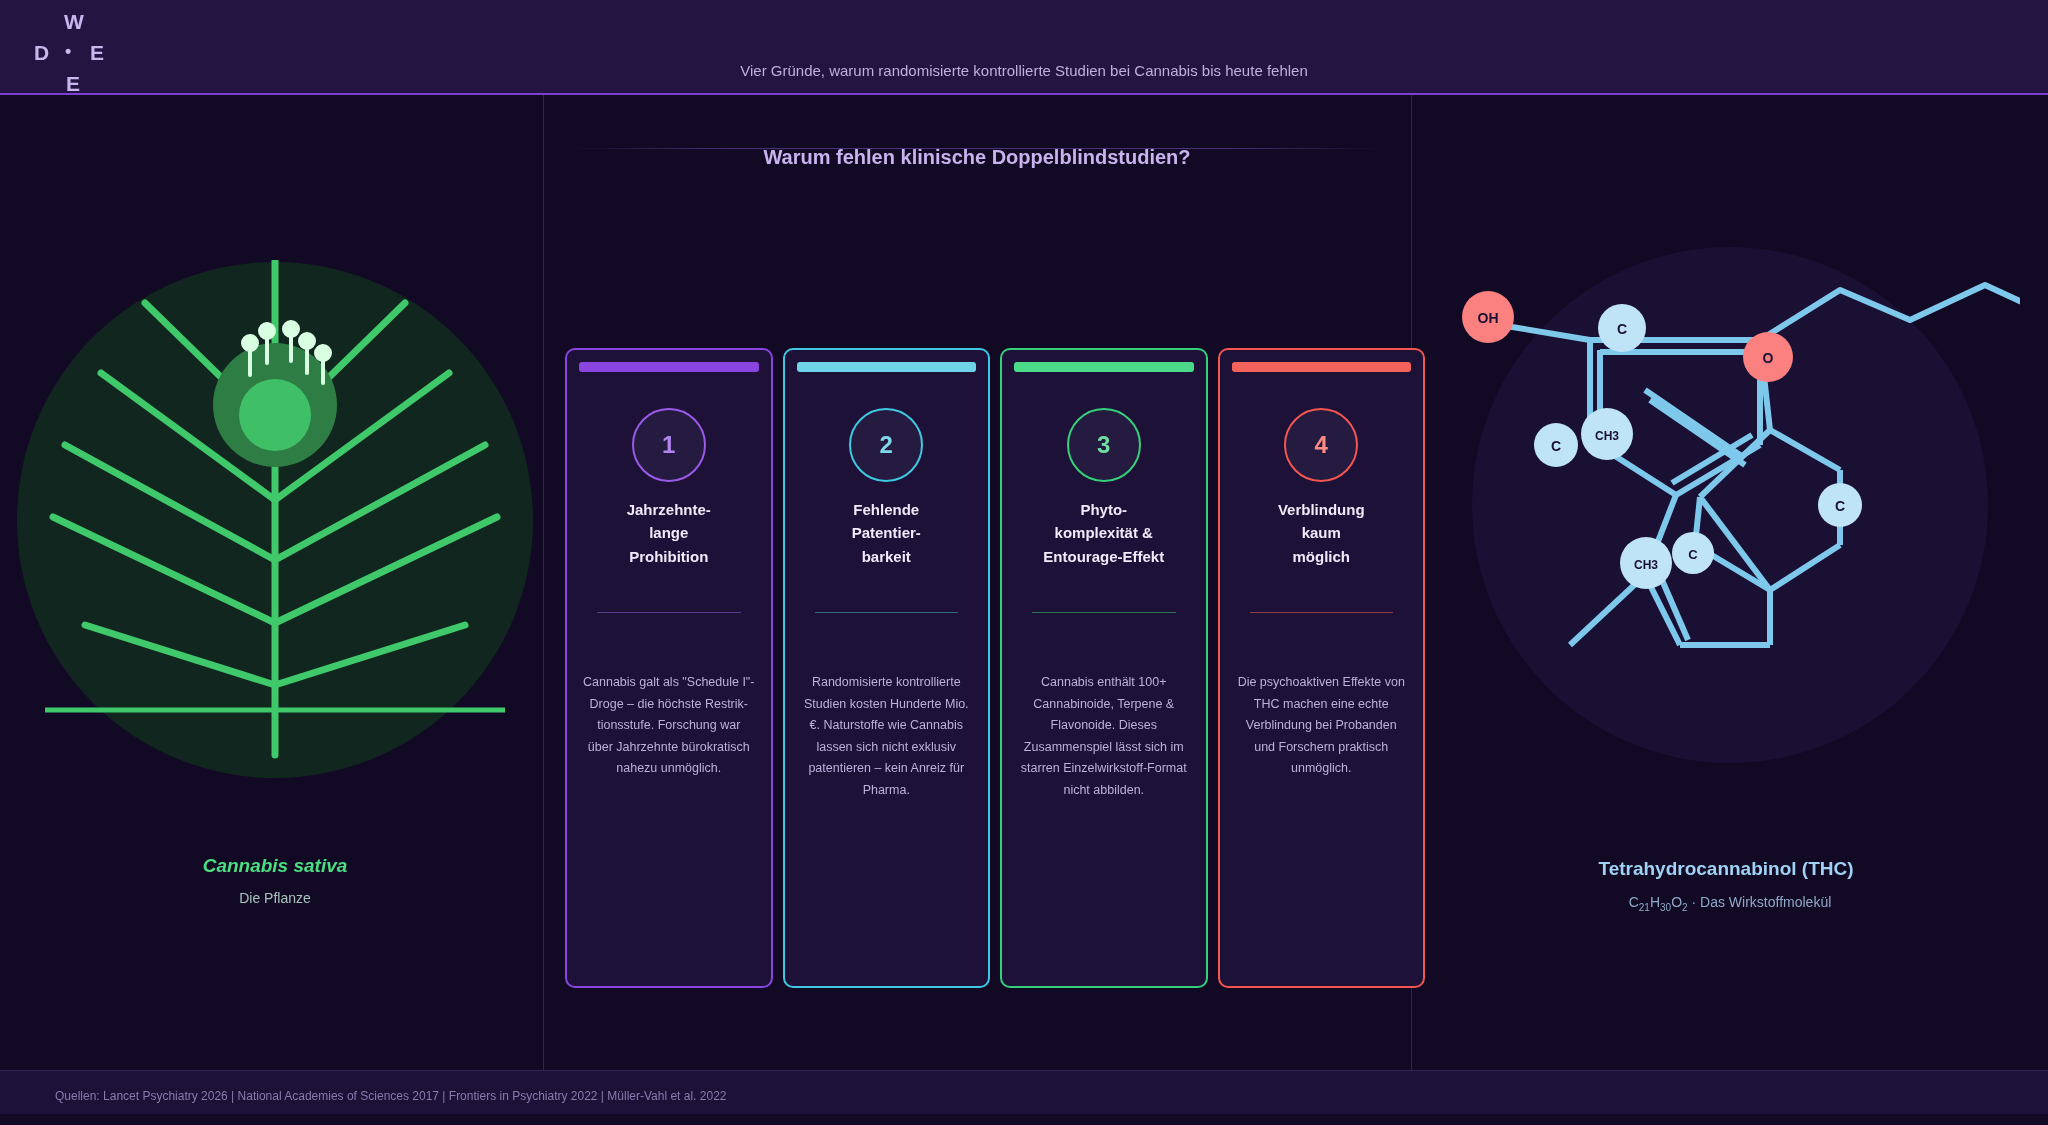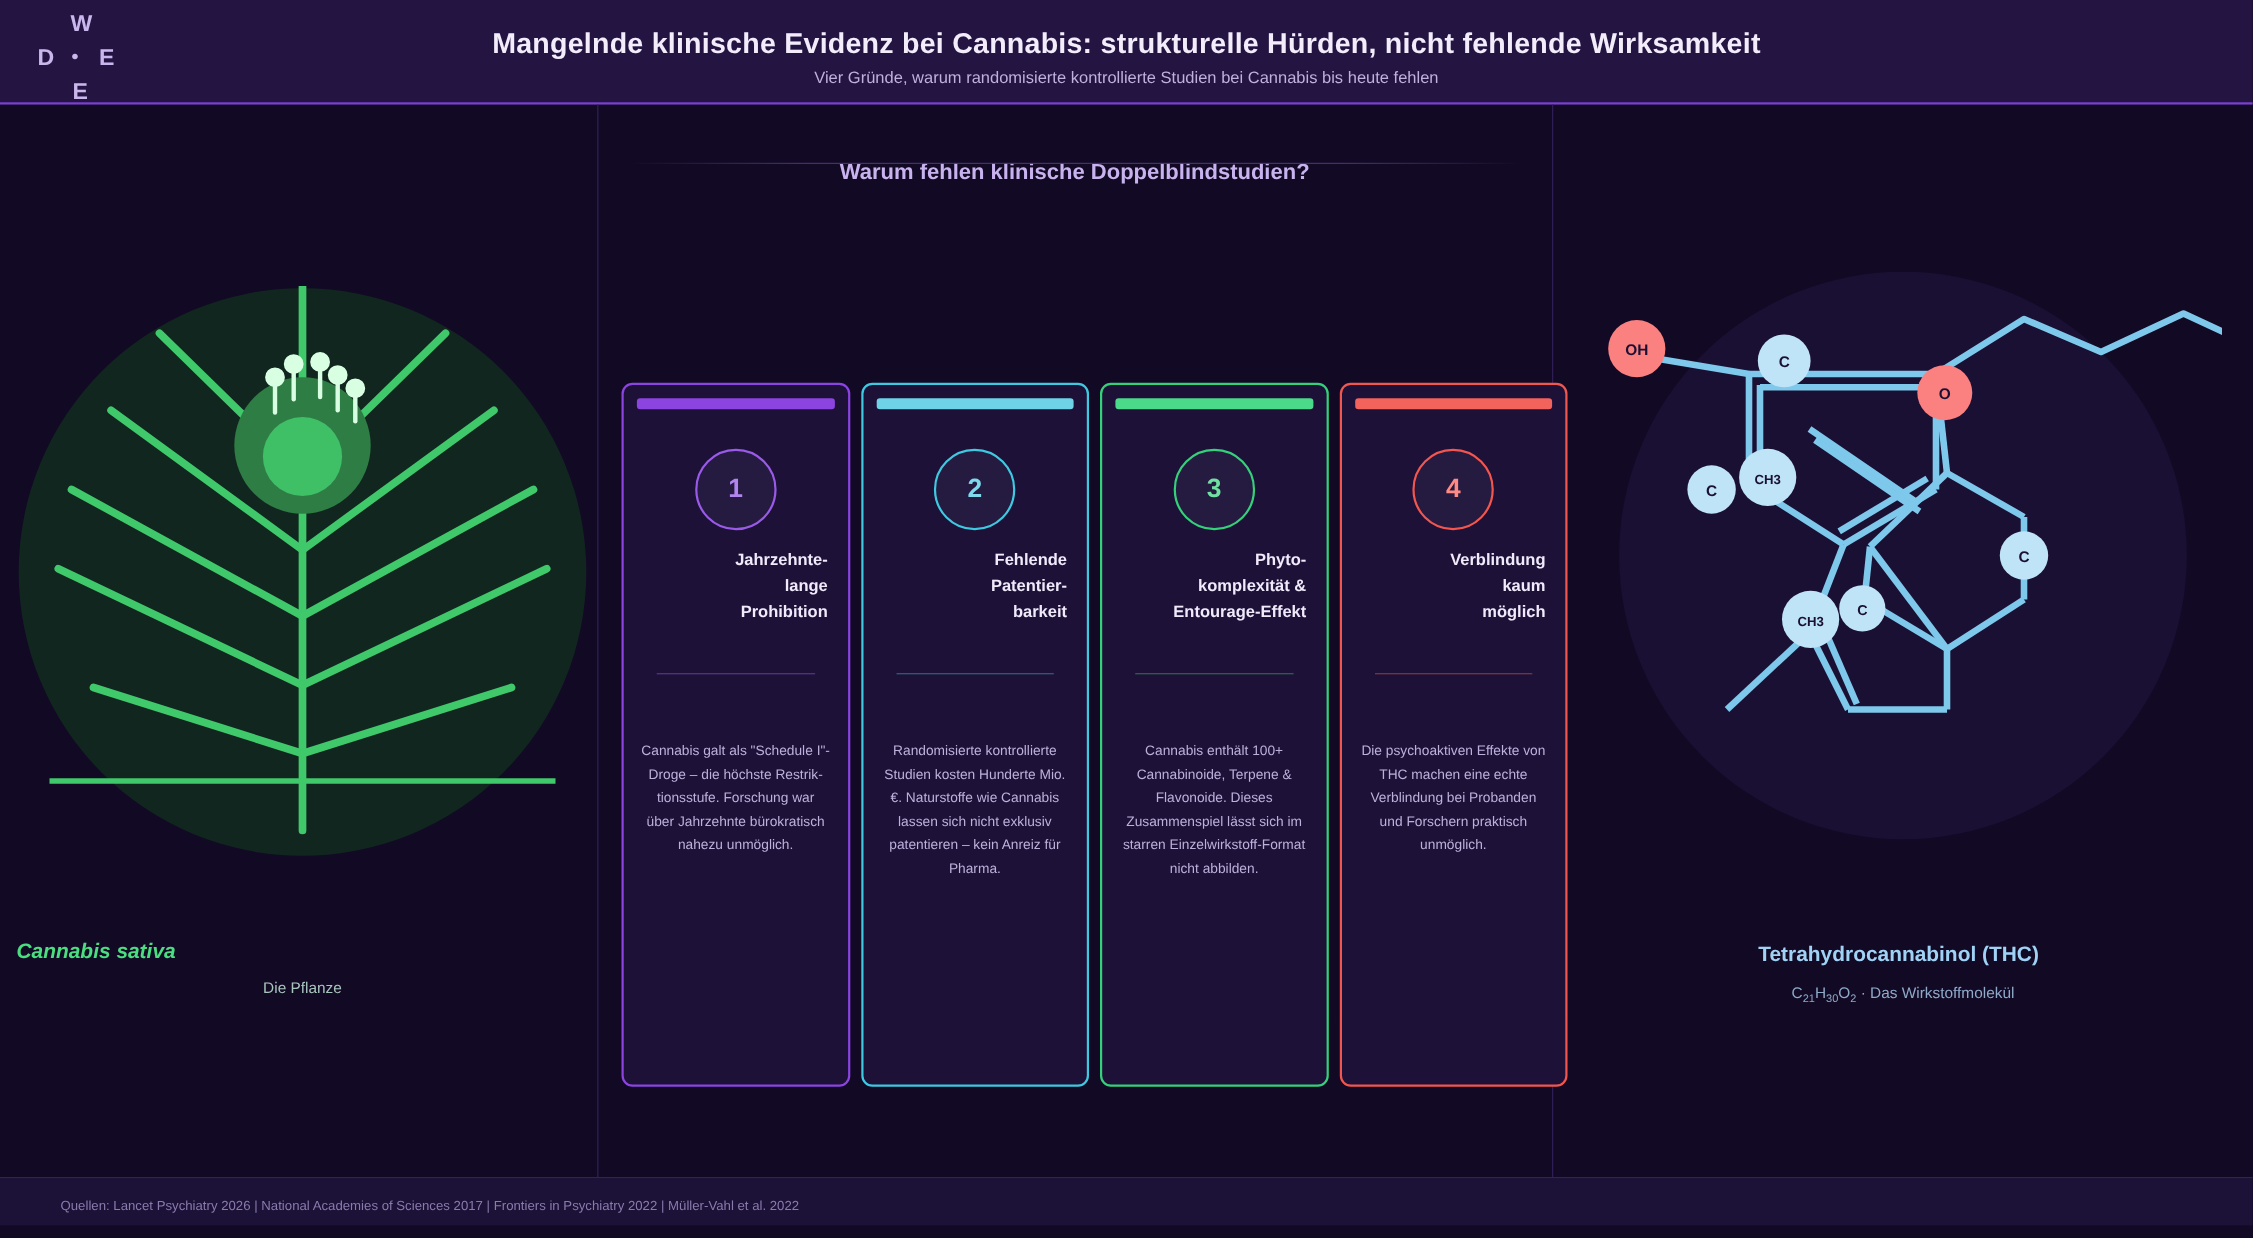--- a/index.html
+++ b/index.html
@@ -68,21 +68,21 @@
   }
   .card-badge{
     position:absolute; left:50%; top:58px; transform:translateX(-50%);
     width:74px; height:74px; border-radius:50%;
     display:flex; align-items:center; justify-content:center;
     font-size:24px; font-weight:700;
     background:rgba(255,255,255,.04);
   }
   .card-title{
     position:absolute; left:18px; right:18px; top:148px;
-    text-align:right; font-size:15px; font-weight:700;
+    text-align:center; font-size:15px; font-weight:700;
     line-height:1.55; color:#f0eafb;
   }
   .card-sep{
     position:absolute; left:30px; right:30px; top:262px; height:1px;
   }
   .card-body{
     position:absolute; left:16px; right:16px; top:322px;
     text-align:center; font-size:12.5px; line-height:1.72; color:#bdb0da;
   }
 
@@ -103,21 +103,21 @@
   .c3 .card-sep{ background:#2a7150; }
 
   .c4{ border:2px solid #f2564f; }
   .c4 .card-accentbar{ background:#f4625c; }
   .c4 .card-badge{ border:2px solid #f2564f; color:#ff8a84; }
   .c4 .card-sep{ background:#8a3a45; }
 
   
   #leaf-wrap{ position:absolute; left:15px; top:255px; width:520px; height:540px; }
   #plant-name{
-    position:absolute; left:15px; top:855px; width:520px; text-align:left;
+    position:absolute; left:15px; top:855px; width:520px; text-align:center;
     font-size:19px; font-weight:700; font-style:italic; color:#4ade80;
   }
   #plant-caption{
     position:absolute; left:15px; top:890px; width:520px; text-align:center;
     font-size:14px; color:#a8c4bd;
   }
 
   
   #mol-wrap{ position:absolute; left:1440px; top:245px; width:580px; height:570px; }
   #mol-name{
@@ -143,21 +143,20 @@
 <body>
 
 <div id="header">
   <div id="logo">
     <span class="lg-w">W</span>
     <span class="lg-d">D</span>
     <span class="lg-dot">•</span>
     <span class="lg-e1">E</span>
     <span class="lg-e2">E</span>
   </div>
-  <div id="header-title">Mangelnde klinische Evidenz bei Cannabis: strukturelle Hürden, nicht fehlende Wirksamkeit</div>
   <div id="header-sub">Vier Gründe, warum randomisierte kontrollierte Studien bei Cannabis bis heute fehlen</div>
 </div>
 
 <div class="vdiv" id="vdiv-left"></div>
 <div class="vdiv" id="vdiv-right"></div>
 
 <div id="leaf-wrap">
   <svg viewBox="0 0 520 540" width="520" height="540">
     <circle cx="260" cy="265" r="258" fill="#122620"></circle>
     <g stroke="#3fc96a" stroke-width="7" stroke-linecap="round" fill="none">

